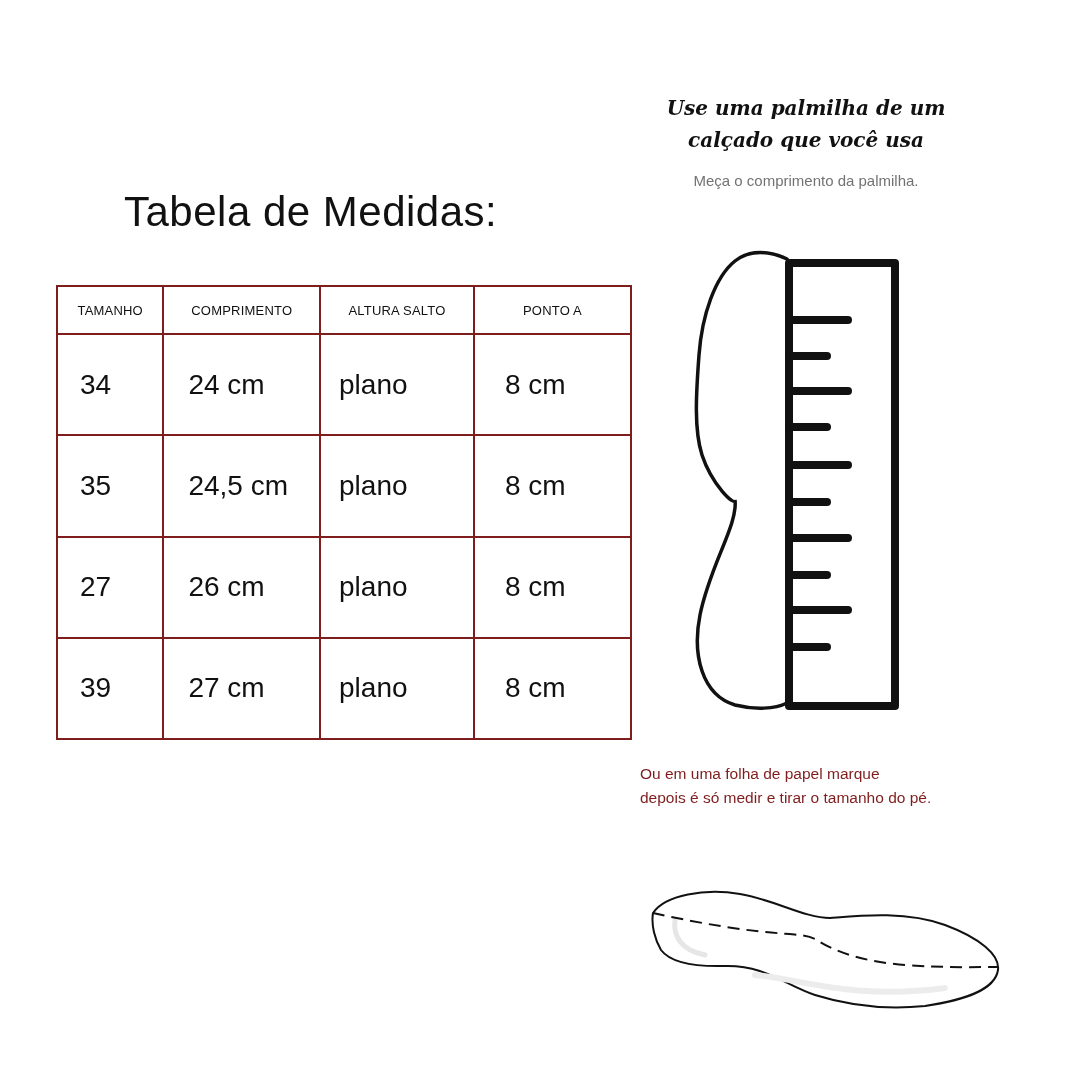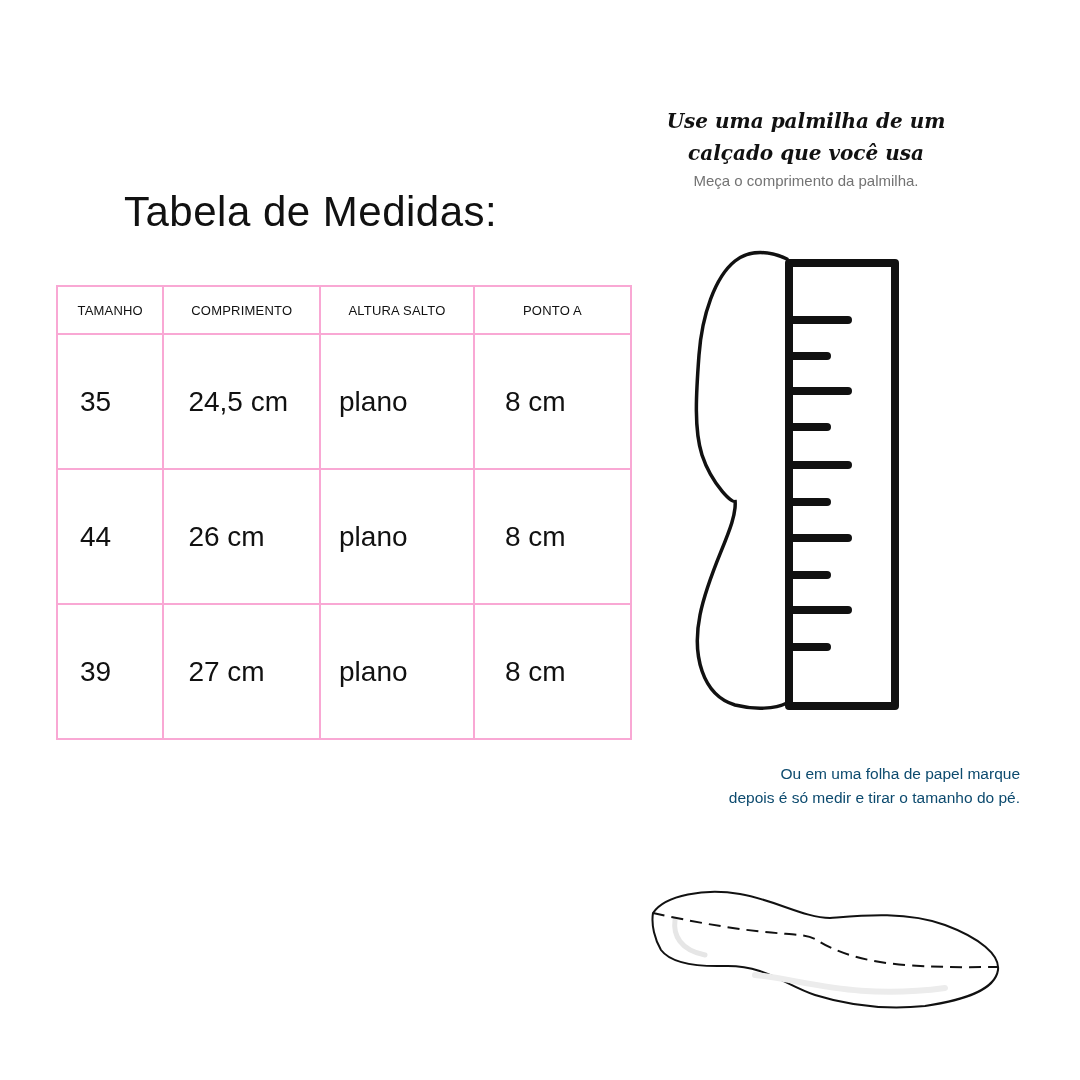--- a/index.html
+++ b/index.html
@@ -1,56 +1,62 @@
 <!DOCTYPE html>
 <html><head>
   <meta charset="utf-8">
   <style>
     html, body { margin: 0; padding: 0; background: #ffffff; }
     body { width: 1080px; height: 1080px; position: relative; overflow: hidden; font-family: "DejaVu Sans", sans-serif; color: #111; }
     .title { position: absolute; left: 124px; top: 160px; font-size: 42px; font-weight: 300; letter-spacing: 0.5px; color: #111; font-family: "Liberation Sans", sans-serif; margin-top: 28px; }
     .size-table { position: absolute; left: 56px; top: 285px; width: 576px; height: 455px; border-collapse: collapse; }
-    .size-table th, .size-table td { border: 2px solid #f9a8d4; padding: 0; }
+    .size-table th, .size-table td { border: 2px solid #7f1d1d; padding: 0; }
     .size-table th { height: 46px; font-size: 13px; font-weight: 400; text-align: center; font-family: "Liberation Sans", sans-serif; letter-spacing: 0.2px; }
     .size-table td { height: 66px; font-size: 28px; font-weight: 300; font-family: "Liberation Sans", sans-serif; }
     .c1 { width: 98px; padding-left: 22px !important; }
     .c2 { width: 152px; padding-left: 24px !important; }
     .c3 { width: 160px; padding-left: 18px !important; }
     .c4 { width: 160px; padding-left: 30px !important; }
     .size-table th.c1, .size-table th.c2, .size-table th.c3, .size-table th.c4 { padding-left: 0 !important; }
 
-    .instr-title { position: absolute; left: 656px; top: 105px; width: 300px; text-align: center; font-family: "DejaVu Serif", serif; font-style: italic; font-weight: 700; font-size: 20px; line-height: 32px; color: #111; }
+    .instr-title { position: absolute; left: 656px; top: 92px; width: 300px; text-align: center; font-family: "DejaVu Serif", serif; font-style: italic; font-weight: 700; font-size: 20px; line-height: 32px; color: #111; }
     .instr-sub { position: absolute; left: 656px; top: 172px; width: 300px; text-align: center; font-family: "Liberation Sans", sans-serif; font-size: 15px; color: #737373; }
     .ruler-illus { position: absolute; left: 690px; top: 245px; width: 220px; height: 475px; }
-    .paper-text { position: absolute; left: 640px; top: 762px; width: 380px; text-align: right; font-family: "Liberation Sans", sans-serif; font-size: 15.5px; line-height: 24px; color: #0c4a6e; }
+    .paper-text { position: absolute; left: 640px; top: 762px; width: 380px; text-align: left; font-family: "Liberation Sans", sans-serif; font-size: 15.5px; line-height: 24px; color: #7f1d1d; }
     .footprint-illus { position: absolute; left: 645px; top: 880px; width: 365px; height: 140px; }
   </style>
 </head>
 <body>
 
 <div class="title">Tabela de Medidas:</div>
 
 <table class="size-table">
   <thead>
     <tr>
       <th class="c1">TAMANHO</th>
       <th class="c2">COMPRIMENTO</th>
       <th class="c3">ALTURA SALTO</th>
       <th class="c4">PONTO A</th>
     </tr>
   </thead>
   <tbody>
     <tr>
+      <td class="c1">34</td>
+      <td class="c2">24 cm</td>
+      <td class="c3">plano</td>
+      <td class="c4">8 cm</td>
+    </tr>
+    <tr>
       <td class="c1">35</td>
       <td class="c2">24,5 cm</td>
       <td class="c3">plano</td>
       <td class="c4">8 cm</td>
     </tr>
     <tr>
-      <td class="c1">44</td>
+      <td class="c1">27</td>
       <td class="c2">26 cm</td>
       <td class="c3">plano</td>
       <td class="c4">8 cm</td>
     </tr>
     <tr>
       <td class="c1">39</td>
       <td class="c2">27 cm</td>
       <td class="c3">plano</td>
       <td class="c4">8 cm</td>
     </tr>

